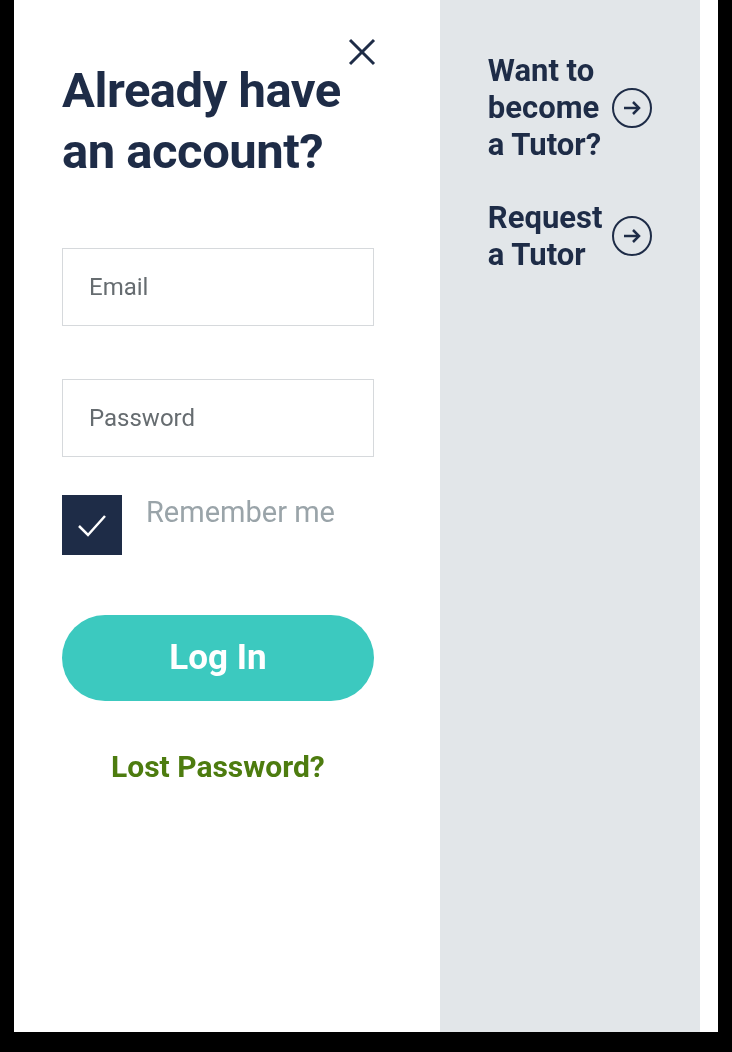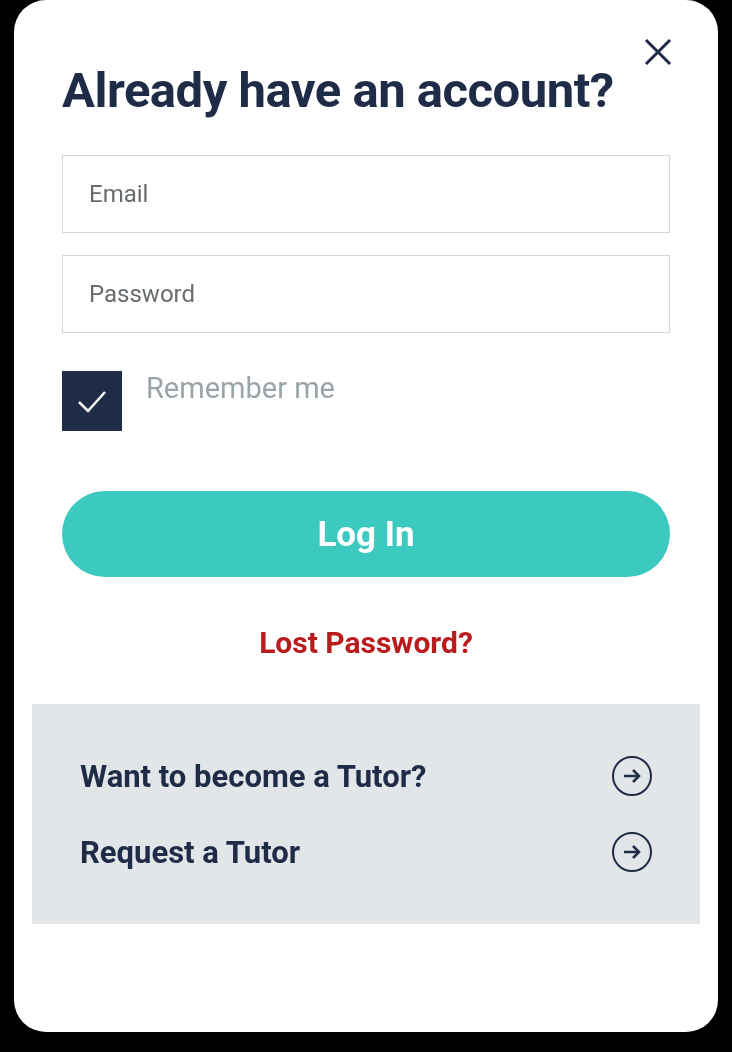--- a/index.html
+++ b/index.html
@@ -16,22 +16,21 @@
       overflow: hidden;
     }
     .modal {
       position: absolute;
       top: 0;
       left: 14px;
       right: 14px;
       bottom: 20px;
       background: #fff;
       display: flex;
-      flex-direction: column;
-      border-radius: 32px;
+      flex-direction: row;
     }
     .modal-body {
       padding: 40px 48px 0 48px;
       position: relative;
     }
     .close-btn {
       position: absolute;
       top: 32px;
       right: 40px;
       width: 40px;
@@ -60,20 +59,21 @@
     }
     .input-field {
       width: 100%;
       height: 78px;
       border: 1px solid #d6d9dc;
       font-size: 24px;
       color: #333;
       padding: 0 26px;
       margin-bottom: 22px;
       font-family: inherit;
+      margin-top: 31px;
     }
     .input-field::placeholder {
       color: #666c70;
     }
     .remember-row {
       display: flex;
       align-items: flex-start;
       margin-top: 16px;
       margin-bottom: 60px;
       cursor: pointer;
@@ -109,21 +109,21 @@
       font-weight: 700;
       cursor: pointer;
       font-family: inherit;
       margin-bottom: 48px;
     }
     .lost-password {
       display: block;
       text-align: center;
       font-size: 30px;
       font-weight: 700;
-      color: #b91c1c;
+      color: #4d7c0f;
       text-decoration: none;
       cursor: pointer;
       margin-bottom: 44px;
     }
     .footer {
       background: #e2e6e9;
       padding: 34px 48px 34px 48px;
       margin: 0 18px;
     }
     .footer-link {

